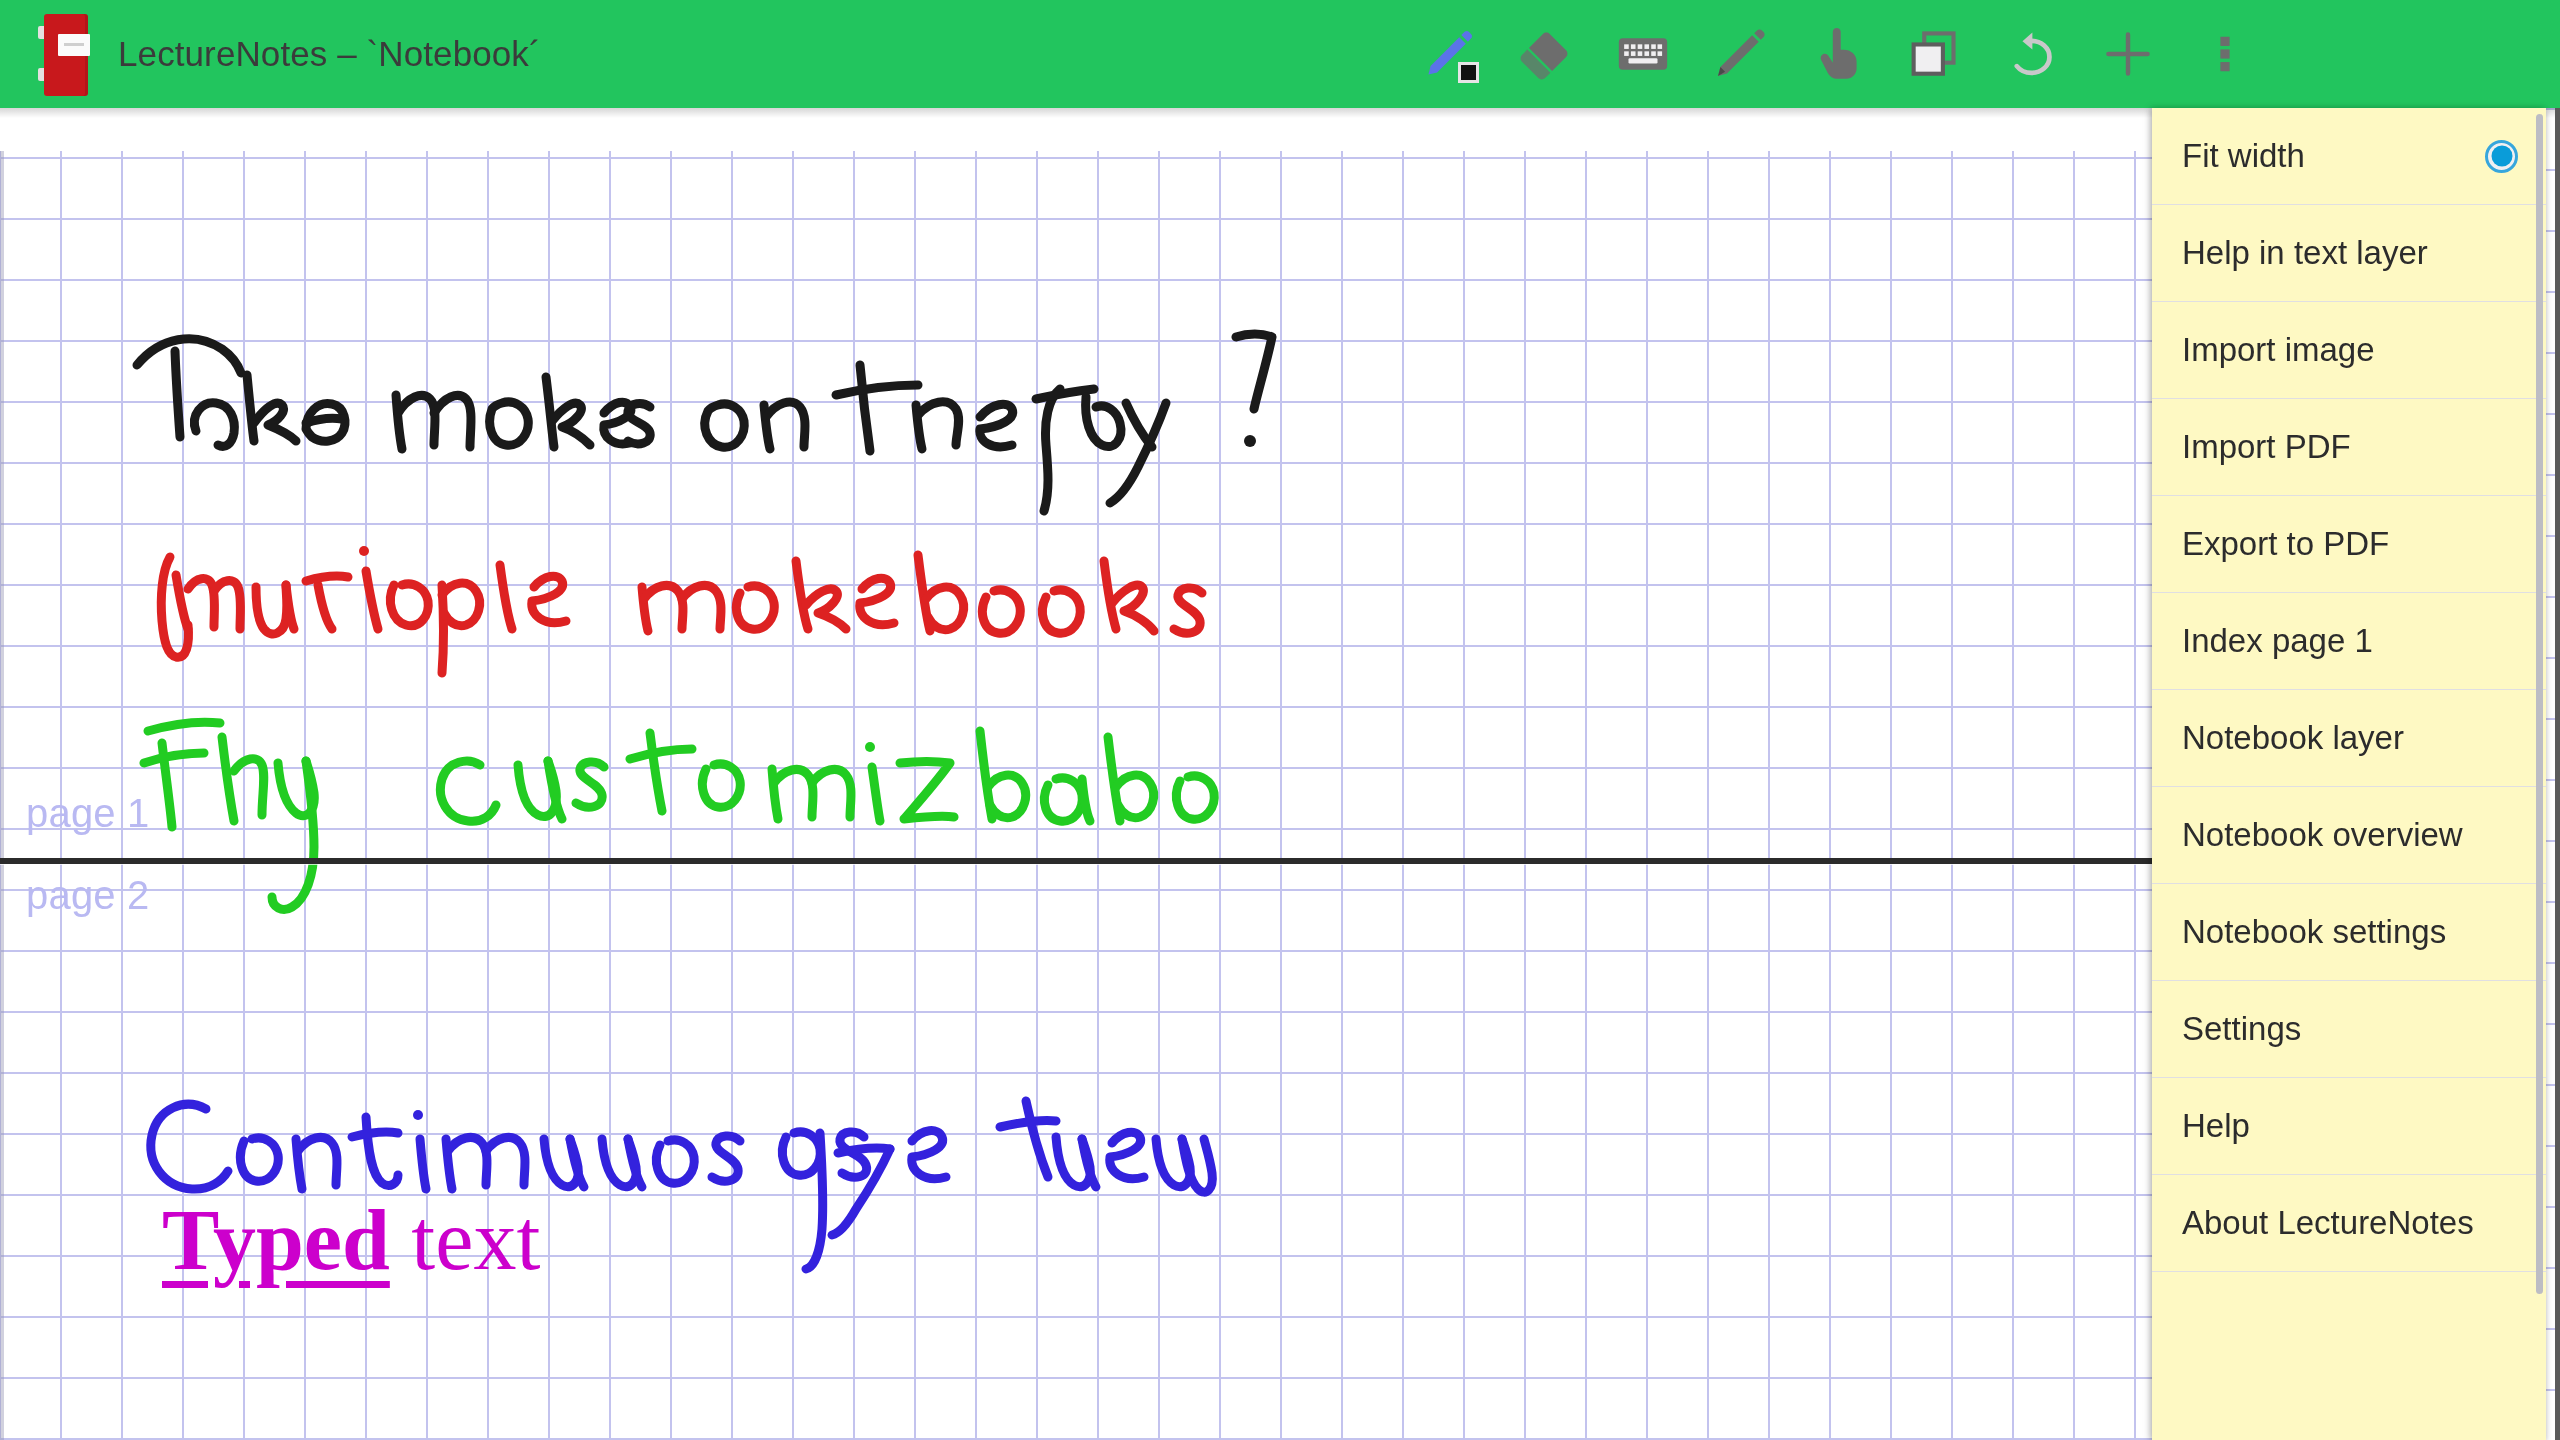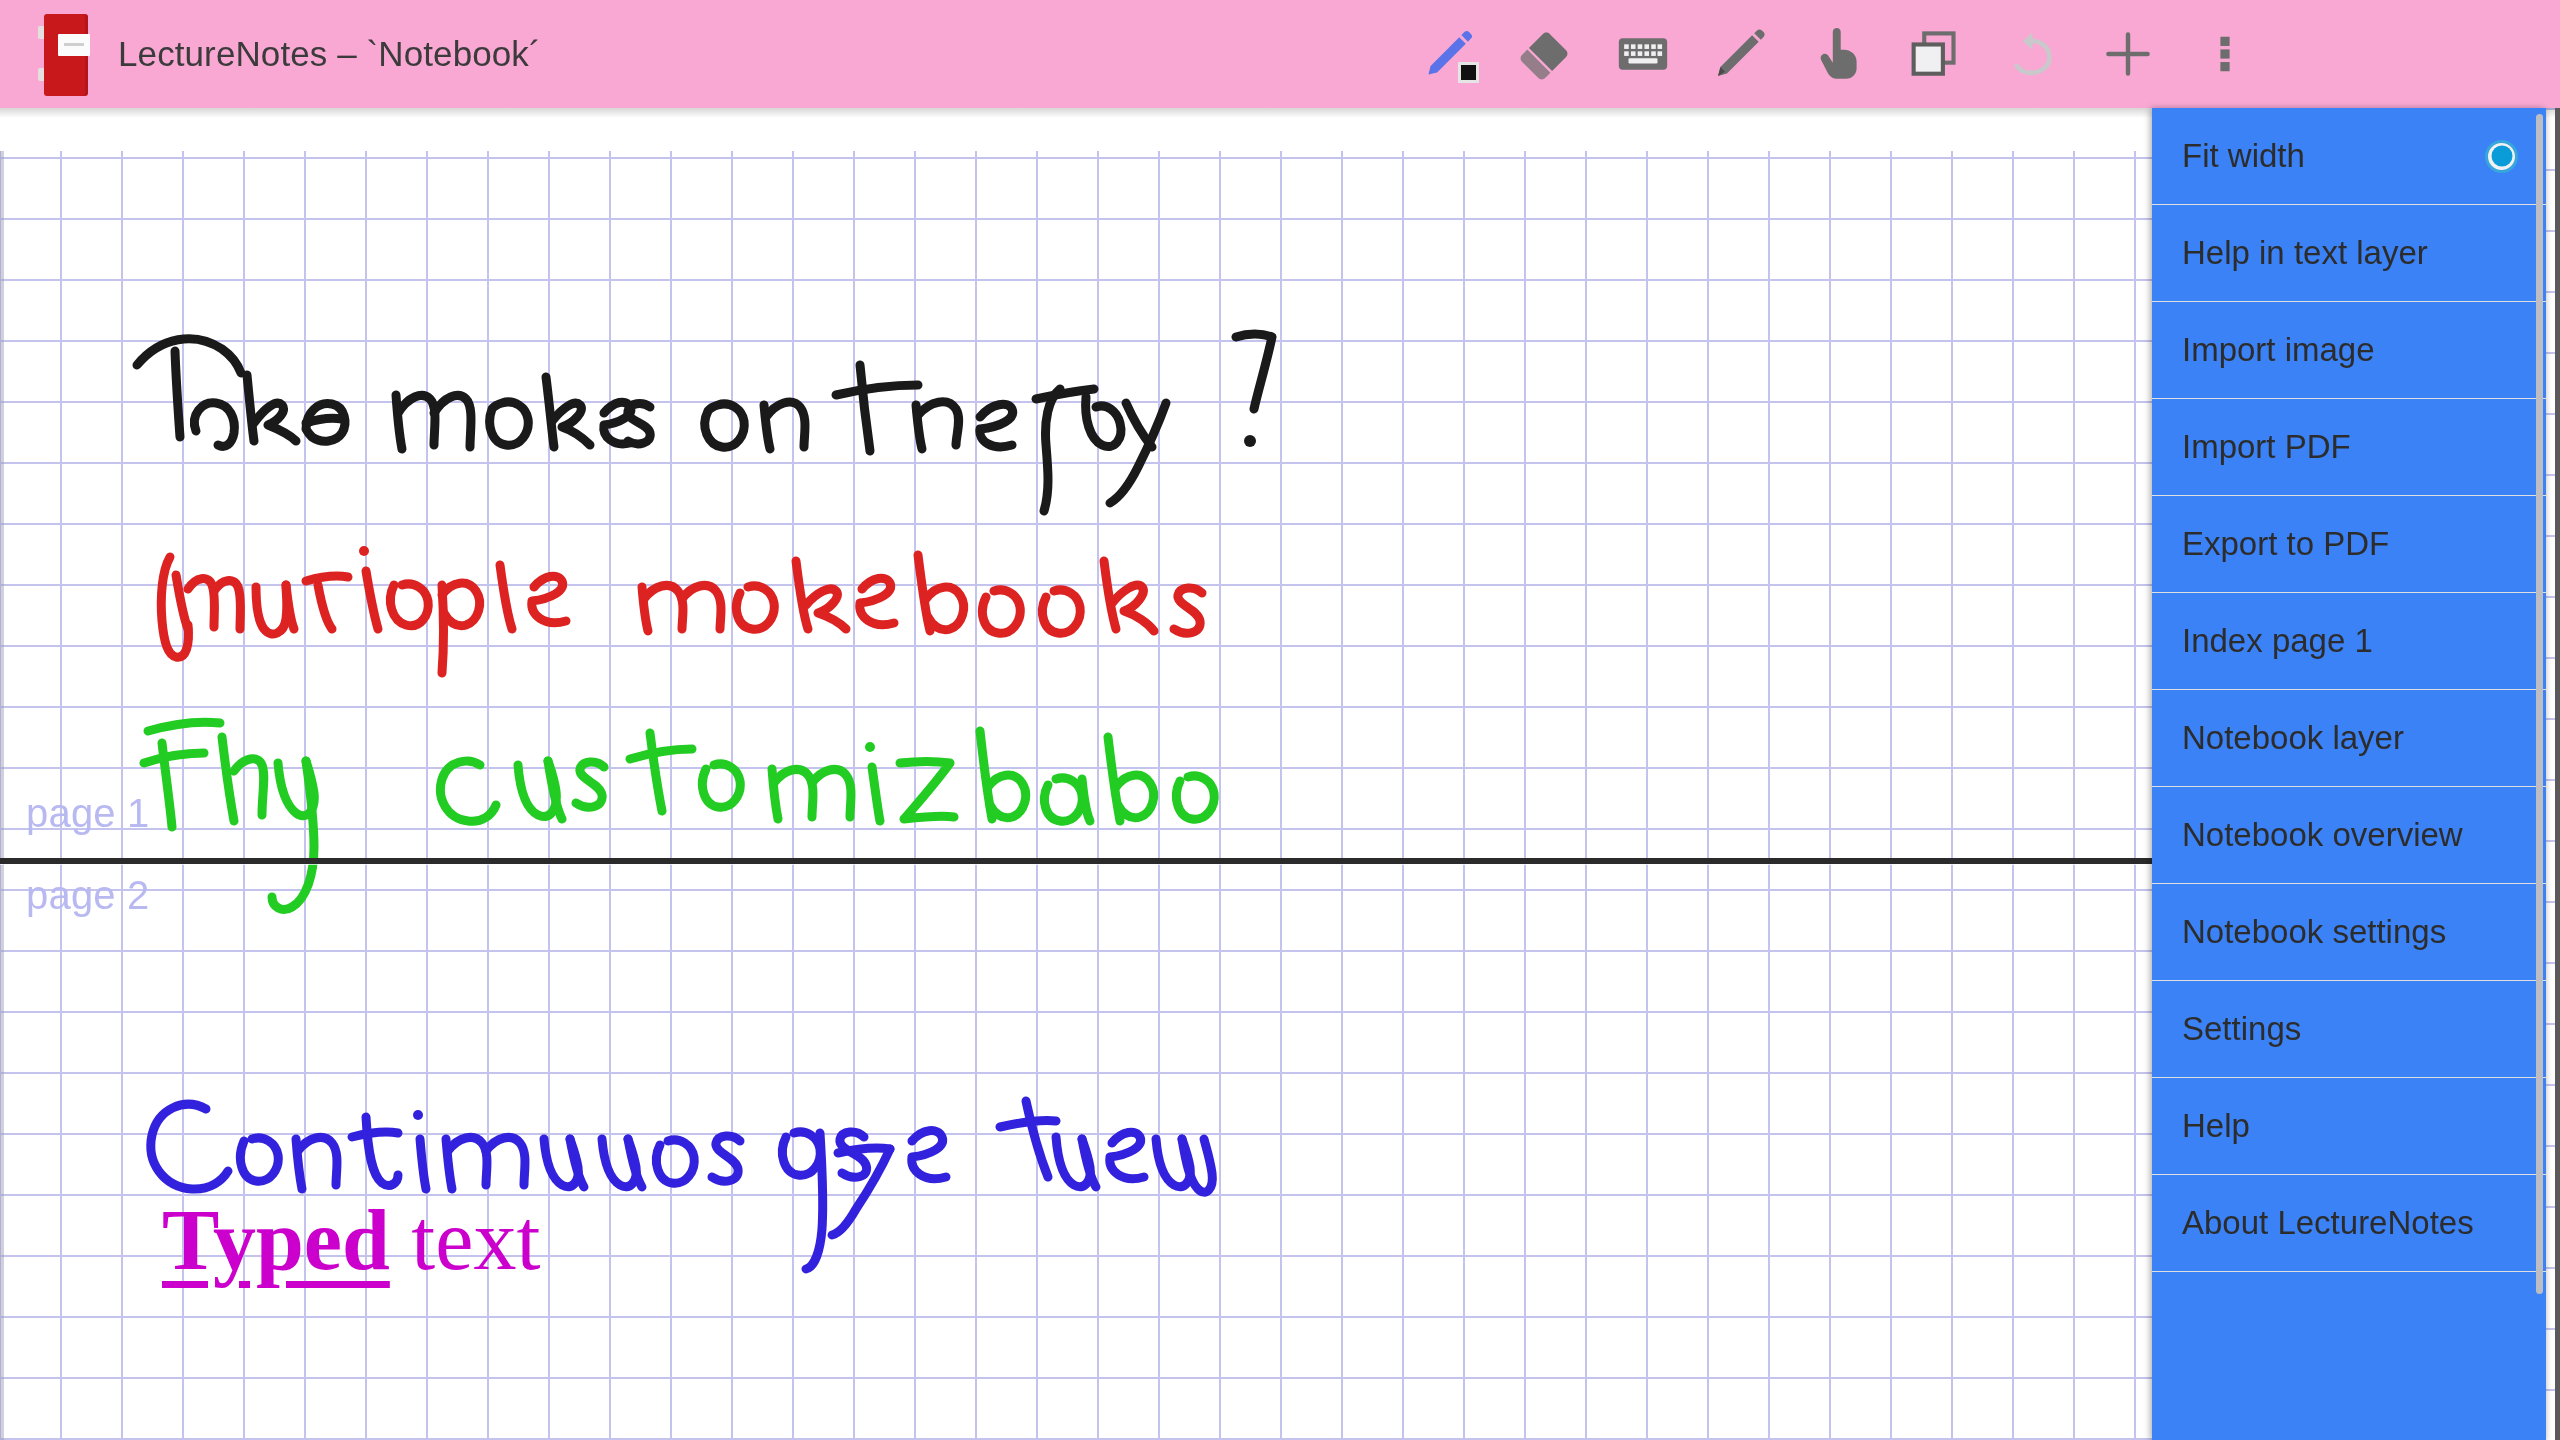--- a/index.html
+++ b/index.html
@@ -6,21 +6,21 @@
   html, body {
     width:2560px; height:1440px;
     overflow:hidden;
     background:#ffffff;
     font-family:"Liberation Sans", sans-serif;
   }
 
   
   #topbar{
     position:absolute; left:0; top:0; width:2560px; height:108px;
-    background:#f9a8d4;
+    background:#22c55e;
     display:flex; align-items:center;
     z-index:30;
   }
   #topbar::after{
     content:""; position:absolute; left:0; top:108px; width:2560px; height:10px;
     background:linear-gradient(to bottom, rgba(0,0,0,.16), rgba(0,0,0,0));
     pointer-events:none;
   }
   #app-icon{
     margin-left:38px; width:50px; height:88px; position:relative; flex:none;
@@ -107,21 +107,21 @@
     font-size:86px; color:#cc00cc; white-space:nowrap; line-height:1;
   }
   #typed-text .bold-underline{
     font-weight:bold; text-decoration:underline; text-decoration-thickness:7px;
     text-underline-offset:12px;
   }
 
   
   #menu{
     position:absolute; left:2152px; top:108px; width:394px; height:1332px;
-    background:#3b82f6;
+    background:#fef9c3;
     box-shadow:-2px 0 7px rgba(0,0,0,.22), 0 2px 6px rgba(0,0,0,.18);
     z-index:40;
     overflow:hidden;
   }
   .menu-item{
     position:relative;
     height:97px;
     display:flex; align-items:center;
     padding-left:30px; padding-right:28px;
     border-bottom:1px solid #e0dfe2;

